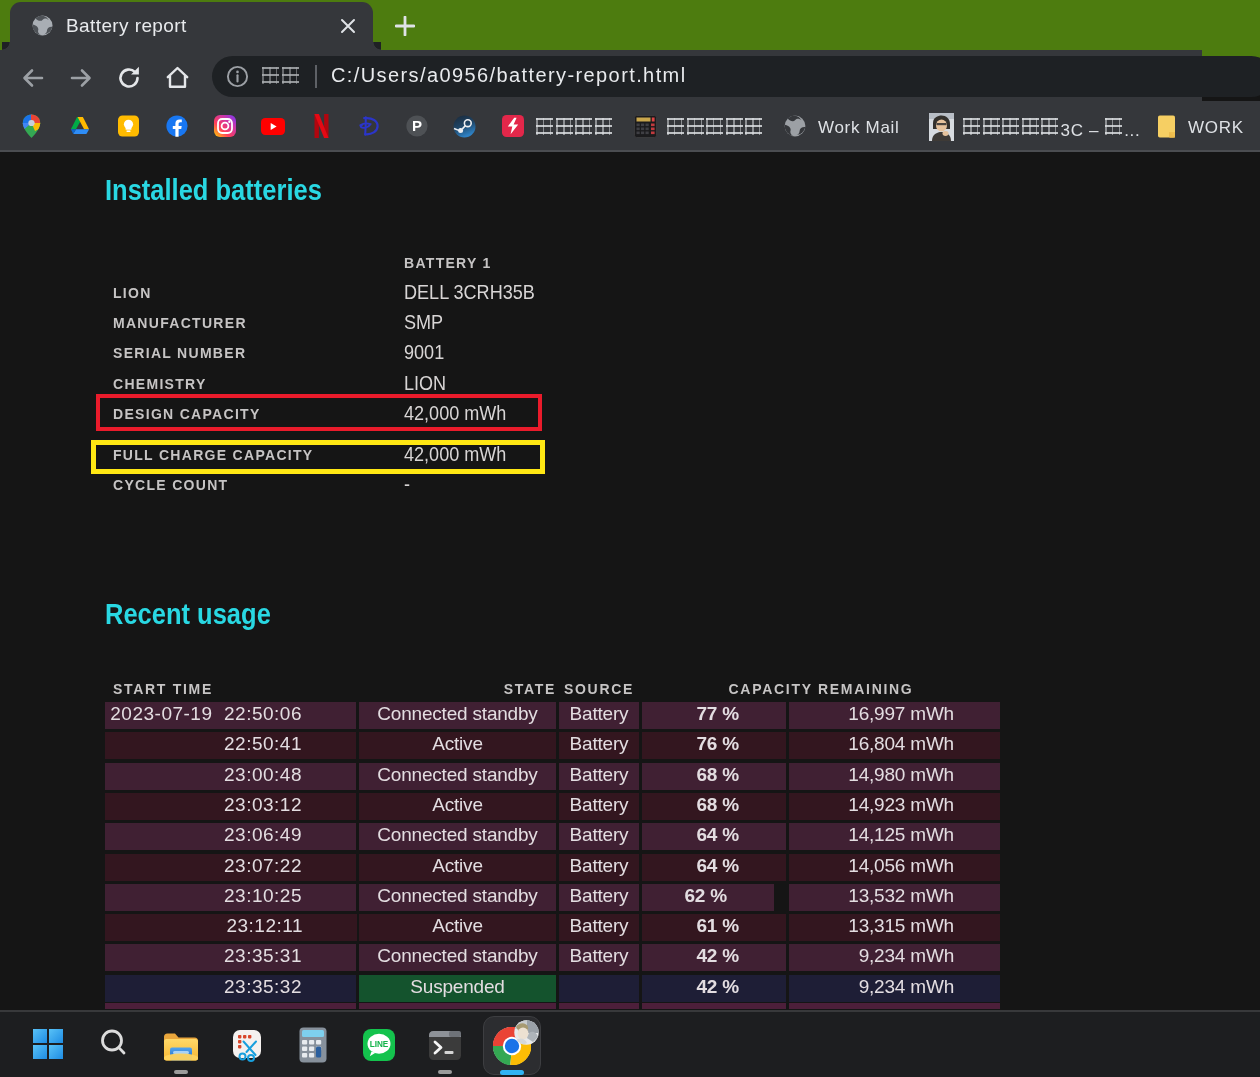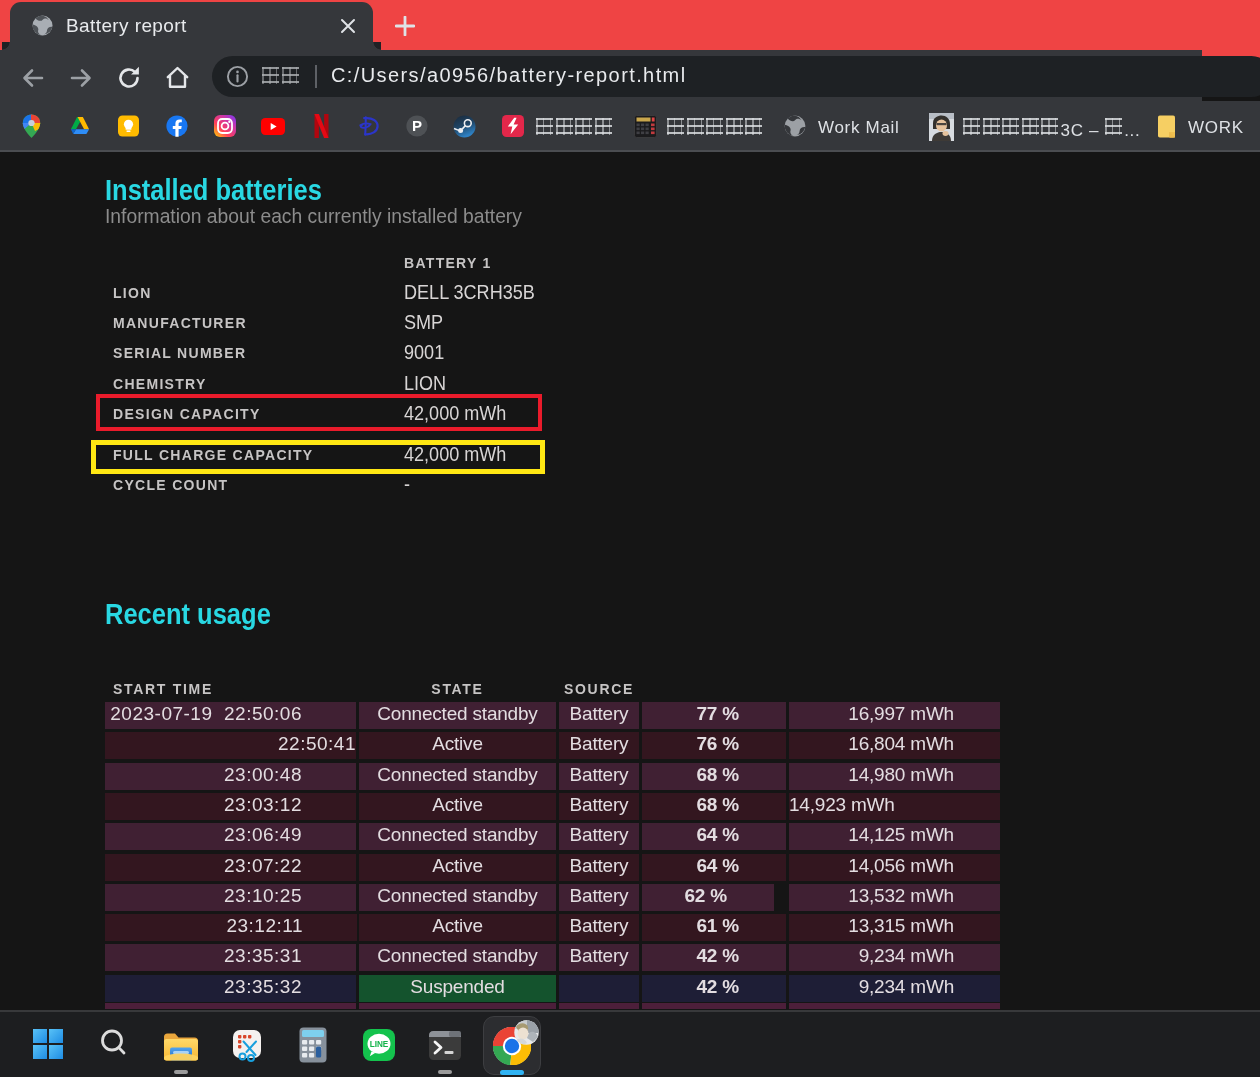--- a/index.html
+++ b/index.html
@@ -1,20 +1,20 @@
 <!DOCTYPE html>
 <html><head>
 <meta charset="utf-8">
 <style>
   * { margin:0; padding:0; box-sizing:border-box; }
   html,body { width:1260px; height:1077px; overflow:hidden; background:#151515;
     font-family:"Liberation Sans", sans-serif; }
   .abs { position:absolute; }
   
-  #tabstrip { position:absolute; left:0; top:0; width:1260px; height:63px; background:#ef4444; }
+  #tabstrip { position:absolute; left:0; top:0; width:1260px; height:63px; background:#4d7c0f; }
   #tab { position:absolute; left:10px; top:2px; width:363px; height:48px; background:#35373B;
          border-radius:11px 11px 0 0; }
   #tabtitle { position:absolute; left:56px; top:13px; font-size:19px; color:#E8EAED; letter-spacing:0.4px; }
   #toolbar { position:absolute; left:0; top:50px; width:1202px; height:51px; background:#35373B; }
   #omnibox { position:absolute; left:212px; top:6px; width:1060px; height:41px;
              background:#1E2124; border-radius:21px; }
   #urltext { position:absolute; left:119px; top:8px; font-size:20px; color:#E8EAED; letter-spacing:1.4px;}
   #bookmarks { position:absolute; left:0; top:101px; width:1260px; height:51px; background:#35373B;
                border-bottom:2px solid #4B4D51; }
   .bklabel { position:absolute; top:17px; font-size:17px; color:#DEE1E5; letter-spacing:0.7px;}
@@ -218,21 +218,20 @@
 <svg class="abs" style="left:1157px;top:14px" width="19" height="23" viewBox="0 0 19 23">
 <rect x="1" y="0.5" width="17" height="22" rx="1.8" fill="#F6CF63"></rect>
 <path d="M18 22.5 L12.5 22.5 L12.5 17 Z" fill="#D9A93F"></path>
 <path d="M12.5 22.5 L12.5 17 L18 17 L18 22.5 Z" fill="#EFBE4E" opacity="0.9"></path>
 </svg>
 <span class="bklabel" style="left:1188px">WORK</span>
 </div>
 
 <div id="page">
   <div class="h2" style="top:21px">Installed batteries</div>
-  <div class="sub" style="top:54px">Information about each currently installed battery</div>
 
   <div class="lab" style="left:404px;top:103px">BATTERY 1</div>
   <div class="lab" style="top:133px">LION</div>          
     <div class="val" style="top:128px">DELL 3CRH35B</div>
   <div class="lab" style="top:163px">MANUFACTURER</div>  
     <div class="val" style="top:158px">SMP</div>
   <div class="lab" style="top:193px">SERIAL NUMBER</div> 
     <div class="val" style="top:188px">9001</div>
   <div class="lab" style="top:224px">CHEMISTRY</div>     
     <div class="val" style="top:219px">LION</div>
@@ -241,50 +240,51 @@
   <div class="lab" style="top:295px">FULL CHARGE CAPACITY</div>
     <div class="val" style="top:290px">42,000 mWh</div>
   <div class="lab" style="top:325px">CYCLE COUNT</div>   
     <div class="val" style="top:320px">-</div>
   <div id="redbox"></div>
   <div id="yellowbox"></div>
 
   <div class="h2" style="top:445px">Recent usage</div>
 
   <div class="hdr" style="left:113px;top:529px">START TIME</div>
-  <div class="hdr" style="left:359px;top:529px;width:197px;text-align:center">STATE</div>
+  <div class="hdr" style="left:359px;top:529px;width:197px;text-align:right">STATE</div>
   <div class="hdr" style="left:559px;top:529px;width:80px;text-align:center">SOURCE</div>
+  <div class="hdr" style="left:642px;top:529px;width:358px;text-align:center">CAPACITY REMAINING</div>
 
   <div class="row" style="top:550px">
   <div class="cell" style="left:105px;width:251px;background:#402033;text-align:right;padding-right:54px;letter-spacing:0.5px">2023-07-19&nbsp;&nbsp;22:50:06</div>
   <div class="cell" style="left:359px;width:197px;background:#402033;text-align:center">Connected standby</div>
   <div class="cell" style="left:559px;width:80px;background:#402033;text-align:center">Battery</div>
   <div class="cell" style="left:642px;width:144px;background:#402033;text-align:right;padding-right:47px;font-weight:600">77 %</div>
   <div class="cell" style="left:789px;width:211px;background:#402033;text-align:right;padding-right:46px">16,997 mWh</div>
 </div>
 <div class="row" style="top:580px">
-  <div class="cell" style="left:105px;width:251px;background:#33161F;text-align:right;letter-spacing:0.5px">22:50:41</div>
+  <div class="cell" style="left:105px;width:251px;background:#33161F;text-align:right;padding-right:54px;letter-spacing:0.5px">22:50:41</div>
   <div class="cell" style="left:359px;width:197px;background:#33161F;text-align:center">Active</div>
   <div class="cell" style="left:559px;width:80px;background:#33161F;text-align:center">Battery</div>
   <div class="cell" style="left:642px;width:144px;background:#33161F;text-align:right;padding-right:47px;font-weight:600">76 %</div>
   <div class="cell" style="left:789px;width:211px;background:#33161F;text-align:right;padding-right:46px">16,804 mWh</div>
 </div>
 <div class="row" style="top:611px">
   <div class="cell" style="left:105px;width:251px;background:#402033;text-align:right;padding-right:54px;letter-spacing:0.5px">23:00:48</div>
   <div class="cell" style="left:359px;width:197px;background:#402033;text-align:center">Connected standby</div>
   <div class="cell" style="left:559px;width:80px;background:#402033;text-align:center">Battery</div>
   <div class="cell" style="left:642px;width:144px;background:#402033;text-align:right;padding-right:47px;font-weight:600">68 %</div>
   <div class="cell" style="left:789px;width:211px;background:#402033;text-align:right;padding-right:46px">14,980 mWh</div>
 </div>
 <div class="row" style="top:641px">
   <div class="cell" style="left:105px;width:251px;background:#33161F;text-align:right;padding-right:54px;letter-spacing:0.5px">23:03:12</div>
   <div class="cell" style="left:359px;width:197px;background:#33161F;text-align:center">Active</div>
   <div class="cell" style="left:559px;width:80px;background:#33161F;text-align:center">Battery</div>
   <div class="cell" style="left:642px;width:144px;background:#33161F;text-align:right;padding-right:47px;font-weight:600">68 %</div>
-  <div class="cell" style="left:789px;width:211px;background:#33161F;padding-right:46px">14,923 mWh</div>
+  <div class="cell" style="left:789px;width:211px;background:#33161F;text-align:right;padding-right:46px">14,923 mWh</div>
 </div>
 <div class="row" style="top:671px">
   <div class="cell" style="left:105px;width:251px;background:#402033;text-align:right;padding-right:54px;letter-spacing:0.5px">23:06:49</div>
   <div class="cell" style="left:359px;width:197px;background:#402033;text-align:center">Connected standby</div>
   <div class="cell" style="left:559px;width:80px;background:#402033;text-align:center">Battery</div>
   <div class="cell" style="left:642px;width:144px;background:#402033;text-align:right;padding-right:47px;font-weight:600">64 %</div>
   <div class="cell" style="left:789px;width:211px;background:#402033;text-align:right;padding-right:46px">14,125 mWh</div>
 </div>
 <div class="row" style="top:702px">
   <div class="cell" style="left:105px;width:251px;background:#33161F;text-align:right;padding-right:54px;letter-spacing:0.5px">23:07:22</div>

